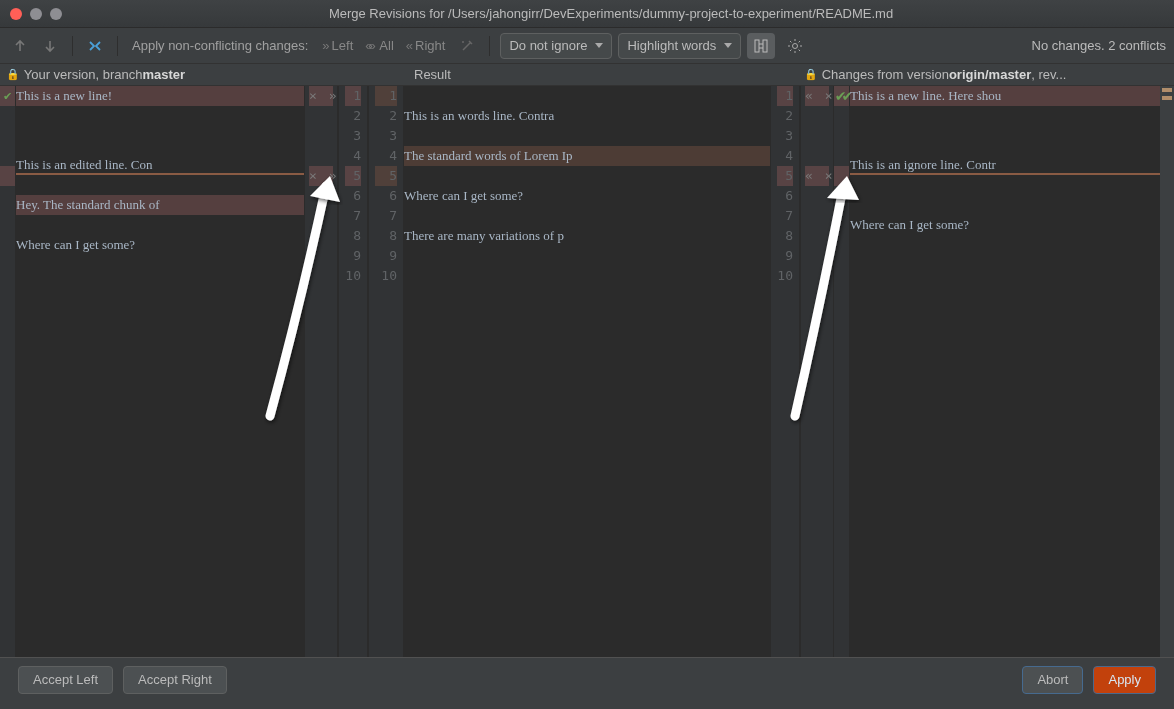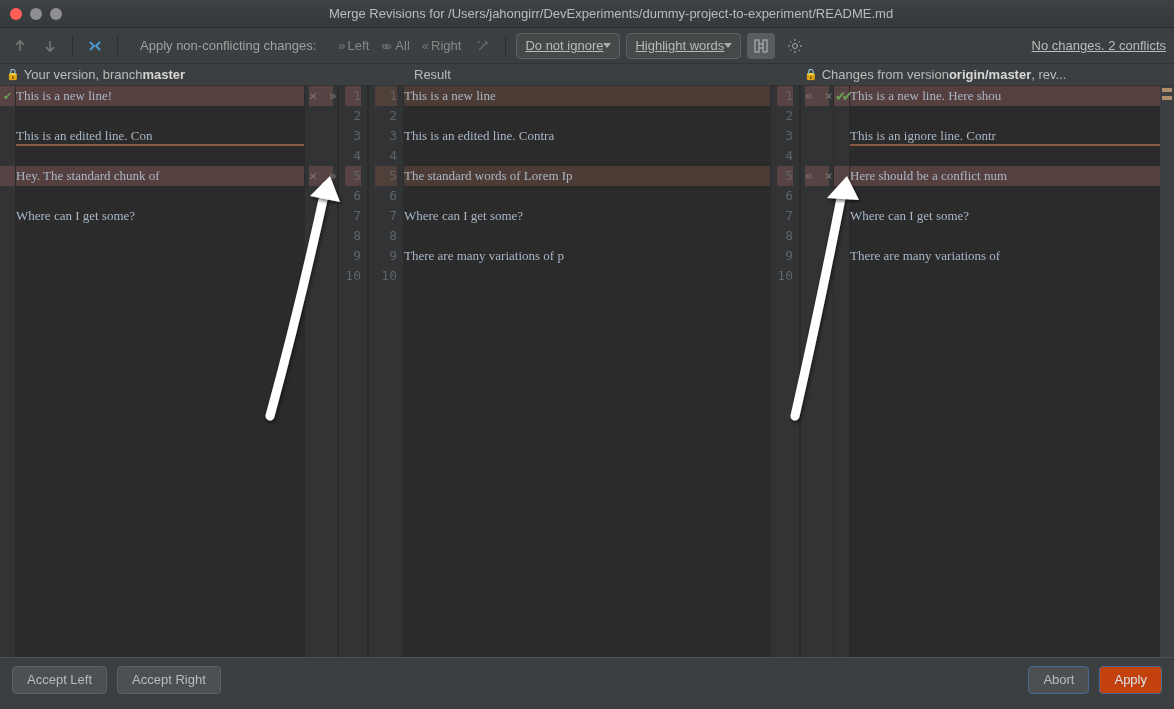--- a/index.html
+++ b/index.html
@@ -10,59 +10,59 @@
   .titlebar { height: 28px; background: linear-gradient(#3f4244,#36393b); border-bottom:1px solid #2b2b2b; display:flex; align-items:center; position:relative; }
   .traffic { display:flex; gap:8px; margin-left:10px; }
   .tl { width:12px; height:12px; border-radius:50%; }
   .tl.red{background:#ff5f57;} .tl.yellow{background:#8e8e93;} .tl.green{background:#8e8e93;}
   .title { position:absolute; left:0; right:0; text-align:center; font-size:13px; color:#bbbbbb; pointer-events:none;margin-left:48px; }
 
   
   .toolbar { height:36px; background:#3c3f41; border-bottom:1px solid #323232; display:flex; align-items:center; padding:0 8px; gap:6px; }
   .tb-btn { width:24px; height:24px; display:flex; align-items:center; justify-content:center; color:#888; }
   .tb-btn.active{ color:#499fd6; }
-  .tb-label { color:#a0a0a0; margin:0 12px; font-size:13px; }
+  .tb-label { color:#a0a0a0; margin:0 4px; font-size:13px; }
   .apply-group { display:flex; align-items:center; gap:4px; }
   .apply-item { display:flex; align-items:center; gap:2px; color:#888; padding:2px 4px; font-size:13px; }
-  .dropdown { height:26px; border:1px solid #5e6060; background:#45494a; border-radius:4px; display:flex; align-items:center; padding:0 8px; color:#bbbbbb; font-size:13px;text-decoration:underline;}
+  .dropdown { height:26px; border:1px solid #5e6060; background:#45494a; border-radius:4px; display:flex; align-items:center; padding:0 8px; gap:8px; color:#bbbbbb; font-size:13px;}
   .chev { width:0;height:0;border-left:4px solid transparent;border-right:4px solid transparent;border-top:5px solid #aaa; }
   .sq-btn { width:28px;height:26px; display:flex;align-items:center;justify-content:center; border-radius:4px;}
   .sq-btn.on{ background:#5a5d5f; }
   .spacer { flex:1; }
-  .status { color:#bbbbbb; font-size:13px;text-decoration:underline; }
+  .status { color:#bbbbbb; font-size:13px; }
 
   
   .pane-headers { height:22px; display:flex; background:#3c3f41; border-bottom:1px solid #323232; }
   .ph { display:flex; align-items:center; padding:0 6px; color:#bbbbbb; font-size:13px; white-space:nowrap; overflow:hidden; }
   .ph .lock{ font-size:11px; margin-right:4px; color:#888; }
   .ph b{ color:#d8d8d8; font-weight:bold; }
 
   
   .panes { display:flex; height:571px; position:relative; }
 
   .marker-col { width:18px; background:#313335; border-right:1px solid #2b2b2b; }
   .code { background:#2b2b2b; font-family: Liberation Serif, serif; font-size:13px; line-height:20px; color:#a9b7c6; position:relative; overflow:hidden; }
   .gutter { background:#313335; font-family: Menlo, monospace; font-size:13px; line-height:20px; color:#606366; text-align:right; padding:0 6px; border-left:1px solid #2b2b2b; border-right:1px solid #2b2b2b;}
   .gutter.actions{ text-align:left; letter-spacing:2px; padding:0 4px;}
   .gutter .row, .code .row, .marker-col .row { height:20px; display:block; white-space:pre; }
   .marker-col .row{ display:flex;align-items:center;justify-content:center;}
 
   .hl-conflict{ background: rgba(128,83,83,0.5); }
   .hl-conflict2{ background: rgba(105,75,62,0.55); }
-  .underline-mod { box-shadow: inset 0 -2px 0 0 #8a5b44; }
+  .underline-mod { box-shadow: inset 0 -2px 0 0 #8a5b44; margin-top: 29px; }
   .mark-green{ color:#6a9e55; font-size:11px;}
   .mark-green2{ color:#6a9e55; font-size:14px; letter-spacing:-5px;}
   .gut-sym{ color:#7a7a7a; }
 
   
   .scroll-strip{ width:14px; background:#3c3f41; position:relative;}
   .strip-mark{ position:absolute; left:2px; right:2px; height:4px; background:#b08d6a;}
 
   
-  .bottombar{ height:44px; background:#3c3f41; border-top:1px solid #515151; display:flex; align-items:center; padding:0 12px; gap:10px;}
+  .bottombar{ height:44px; background:#3c3f41; border-top:1px solid #515151; display:flex; align-items:center; padding:0 18px; gap:10px;}
   .btn{ height:28px; padding:0 14px; border:1px solid #5e6060; background:#4c5052; color:#bbbbbb; border-radius:4px; font-size:13px; display:flex; align-items:center;}
   .btn.primary{ background:#c2410c; border-color:#4a688c; color:#d8e6f2;}
   .btn.default{ border-color:#466a8f;text-align:right; }
 
   
   .arrow-svg{ position:absolute; pointer-events:none; }
 </style>
 </head>
 <body>
 
@@ -213,23 +213,22 @@
       <span class="row">4</span>
       <span class="row hl-conflict2">5</span>
       <span class="row">6</span>
       <span class="row">7</span>
       <span class="row">8</span>
       <span class="row">9</span>
       <span class="row">10</span>
     </div>
 
   <div class="code" style="width:366px" id="mid-code">
-      <span class="row hl-conflict2">This is a new line</span>
-      <span class="row"></span>
-      <span class="row">This is an edited line. Contra</span>
+      <span class="row"></span>
+      <span class="row">This is an words line. Contra</span>
       <span class="row"></span>
       <span class="row hl-conflict2">The standard words of Lorem Ip</span>
       <span class="row"></span>
       <span class="row">Where can I get some?</span>
       <span class="row"></span>
       <span class="row">There are many variations of p</span>
       <span class="row"></span>
     </div>
 
   <div class="gutter" style="width:30px" id="gut-rn">
@@ -269,25 +268,23 @@
       <span class="row"></span>
       <span class="row"></span>
       <span class="row"></span>
     </div>
 
   <div class="code" style="flex:1" id="right-code">
       <span class="row hl-conflict">This is a new line. Here shou</span>
       <span class="row"></span>
       <span class="row underline-mod">This is an ignore line. Contr</span>
       <span class="row"></span>
-      <span class="row hl-conflict">Here should be a conflict num</span>
       <span class="row"></span>
       <span class="row">Where can I get some?</span>
       <span class="row"></span>
-      <span class="row">There are many variations of </span>
       <span class="row"></span>
     </div>
 
   <div class="scroll-strip">
     <div class="strip-mark" style="top:2px"></div>
     <div class="strip-mark" style="top:10px"></div>
   </div>
 
   <svg class="arrow-svg" style="left:240px; top:80px;" width="120" height="260">
     <defs>

